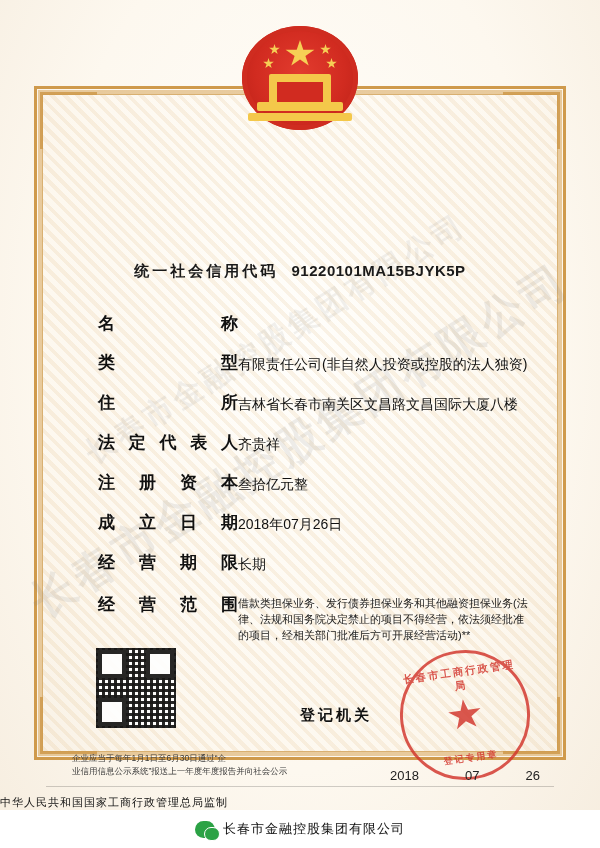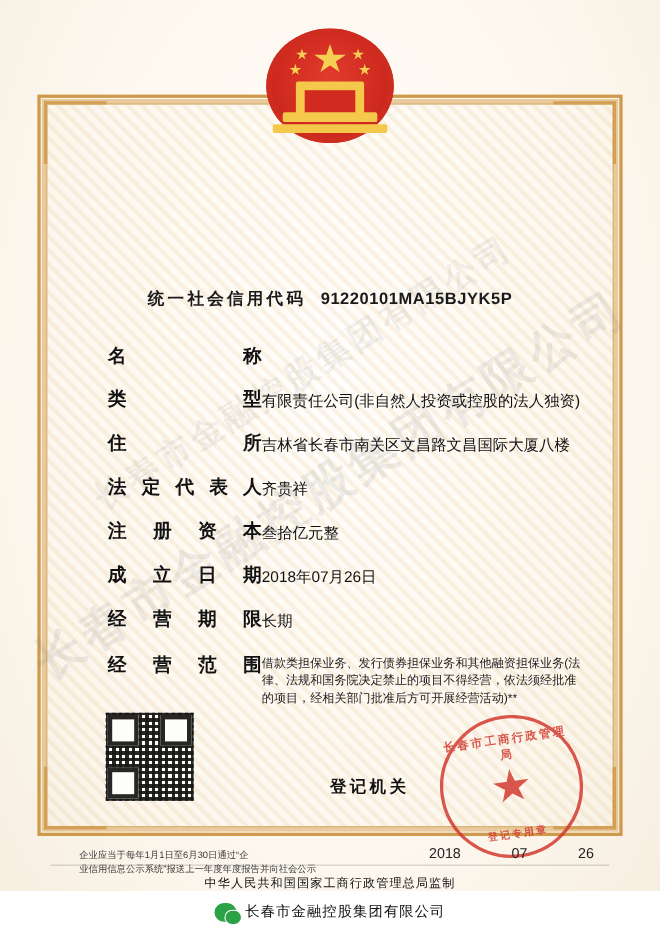--- a/index.html
+++ b/index.html
@@ -174,28 +174,28 @@
     white-space:nowrap;letter-spacing:4px;pointer-events:none;
   }
   .wm2{
     position:absolute;left:46%;top:40%;transform:translate(-50%,-50%) rotate(-32deg);
     font-size:30px;font-weight:bold;color:rgba(120,120,120,.10);
     white-space:nowrap;letter-spacing:4px;pointer-events:none;
   }
 
   
   .notes{
-    position:absolute;left:72px;top:771px;font-size:8.5px;color:#3a3a3a;line-height:1.5;
+    position:absolute;left:72px;top:752px;font-size:8.5px;color:#3a3a3a;line-height:1.5;
   }
   .notes div{white-space:nowrap;}
   .serial{
     position:absolute;left:60px;top:812px;font-size:10px;color:#111;letter-spacing:.5px;
   }
   .bottom-auth{
-    position:absolute;left:0;right:0;top:795px;text-align:center;
+    position:absolute;left:0;right:0;top:795px;
     font-size:11px;color:#111;letter-spacing:1px;
   }
   
   .bottombar{
     position:absolute;left:0;right:0;bottom:0;height:38px;background:#ffffff;
     display:flex;align-items:center;justify-content:center;gap:8px;
   }
   .wechat{
     width:20px;height:17px;border-radius:9px;background:#2ba245;position:relative;flex:none;
   }

